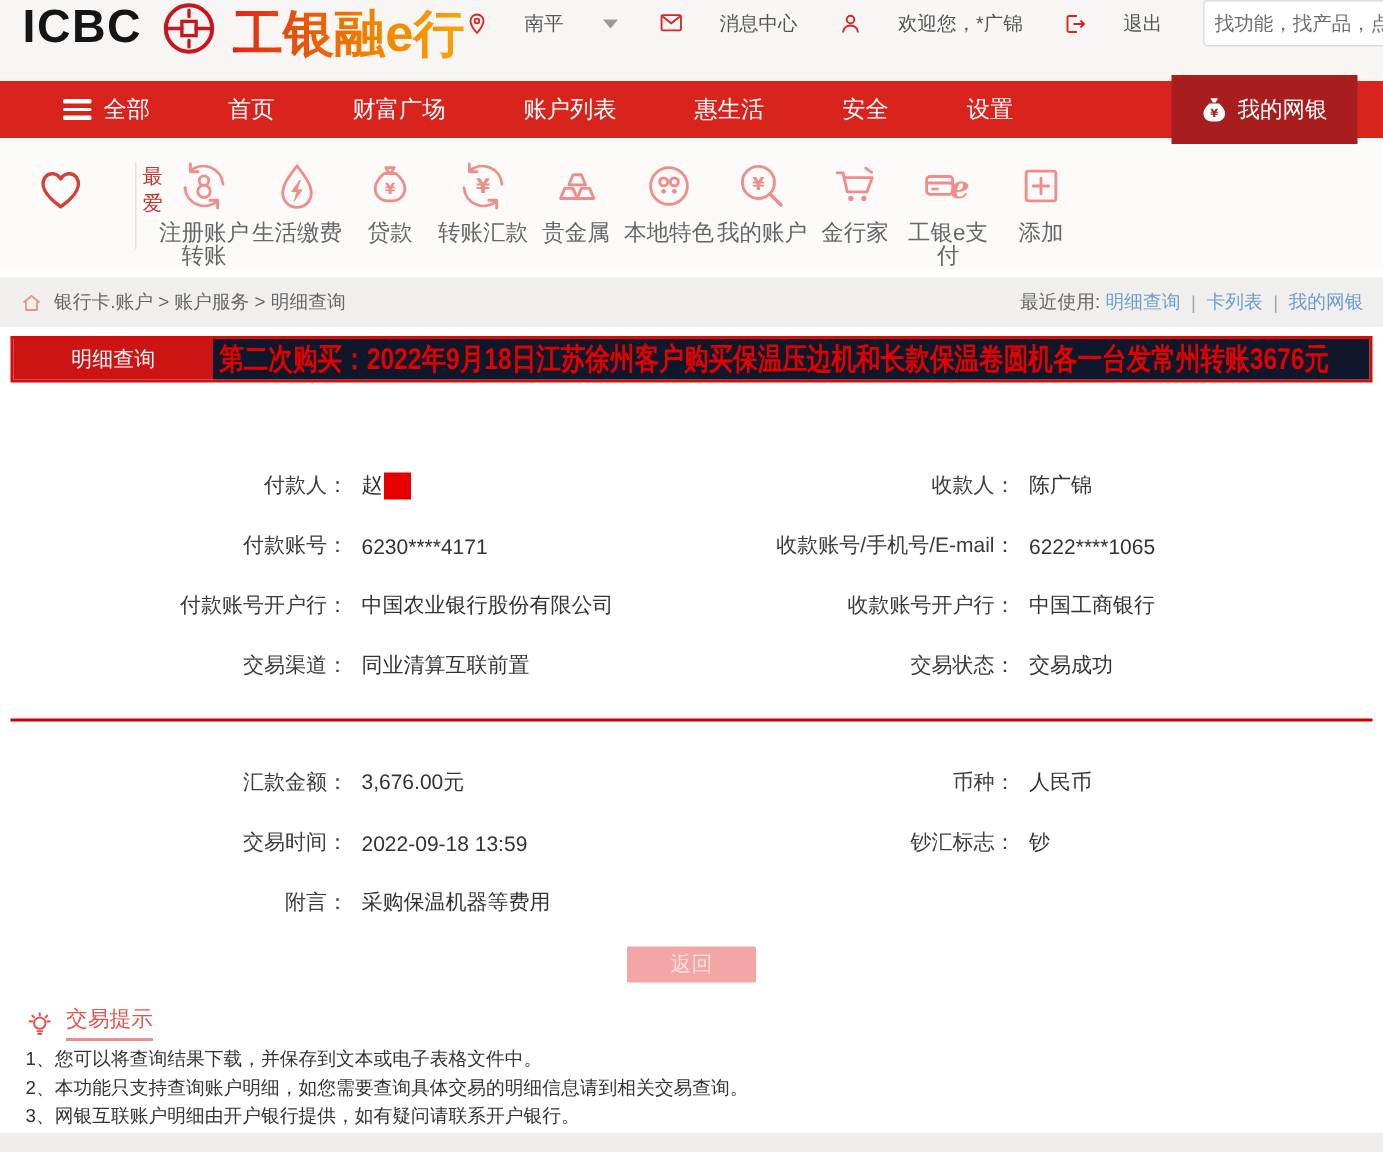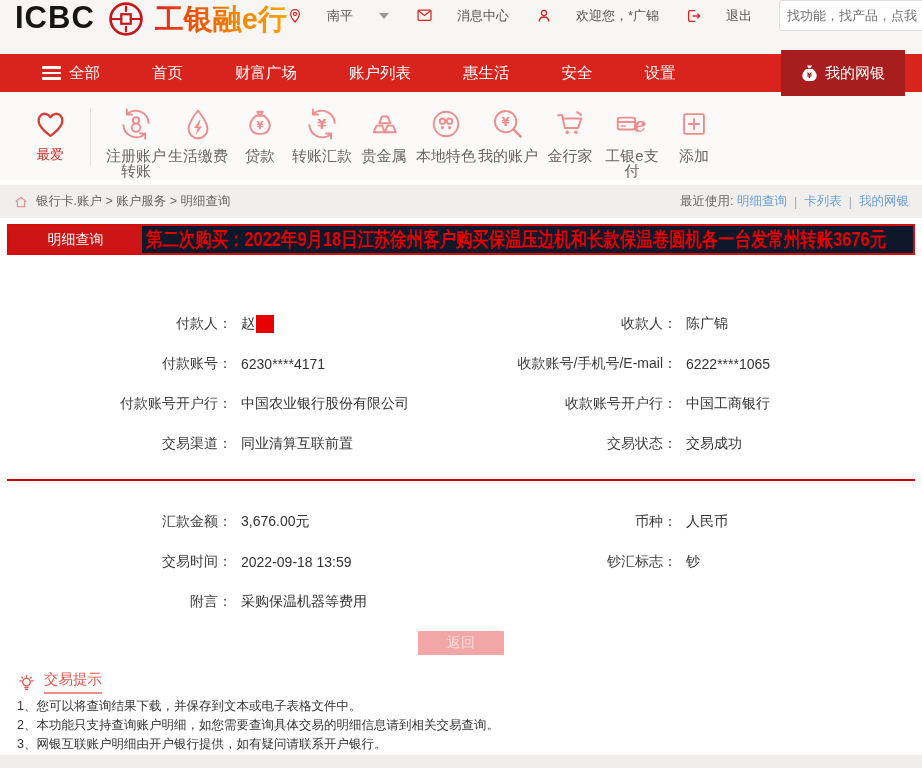--- a/index.html
+++ b/index.html
@@ -3,42 +3,42 @@
 <meta charset="utf-8">
 <style>
   * { margin:0; padding:0; box-sizing:border-box; }
   body { font-family:"Liberation Sans","DejaVu Sans",sans-serif; background:#ffffff; }
   #page { position:relative; width:922px; height:768px; background:#fff; overflow:hidden; }
 
   
   .top-header { height:54px; background:#f7f6f5; display:flex; align-items:flex-start; padding:0 15px; }
   .logo-icbc { font-size:31px; font-weight:800; color:#151515; letter-spacing:1px; }
   .emblem { margin:0 10px 0 12px; display:flex; }
-  .brand-text { font-size:29px; font-weight:700; color:#ee6a12; white-space:nowrap; }
+  .brand-text { font-size:34px; font-weight:700; color:#ee6a12; white-space:nowrap; }
   @supports (-webkit-background-clip: text) {
     .brand-text { background:linear-gradient(90deg,#e02617 0%,#f08300 60%,#f9a20a 100%);
       -webkit-background-clip:text; background-clip:text; color:transparent; }
   }
   .header-right { margin-left:auto; display:flex; align-items:center; gap:27px; font-size:13px; color:#555; }
   .hitem { display:flex; align-items:center; gap:24px; cursor:pointer; white-space:nowrap; }
   .caret-down { width:0; height:0; border-left:5px solid transparent; border-right:5px solid transparent; border-top:6px solid #999; margin-left:2px; }
   .search-box { display:flex; align-items:center; width:187px; height:31px; background:#fff; border:1px solid #e0ddda; border-radius:3px; padding:0 7px; }
   .search-box input { flex:1; border:none; outline:none; background:transparent; font-size:13px; color:#444; font-family:Liberation Serif, serif; min-width:0; }
   .search-box input::placeholder { color:#6e6e6e; }
 
   
   .nav-bar { position:relative; height:38px; background:#d9241e; display:flex; align-items:center; padding-left:16px; color:#fff; }
   .nav-item { display:flex; align-items:center; gap:8px; padding:0 26px; font-size:15.5px; cursor:pointer; height:100%; }
   .burger { display:inline-flex; flex-direction:column; gap:3px; }
   .burger i { width:19px; height:2.6px; background:#fff; border-radius:1px; }
   .ribbon { position:absolute; right:17px; top:-4px; width:124px; height:46px; background:#a81e1e; display:flex; align-items:center; justify-content:center; gap:7px; color:#fff; font-size:15px; cursor:pointer; z-index:2; }
 
   
   .toolbar { height:88px; background:#fbfaf9; display:flex; align-items:flex-start; padding:13px 0 0 22px; }
-  .fav-item { width:56px; display:flex; flex-direction:column; align-items:center; cursor:pointer; }
+  .fav-item { width:56px; display:flex; flex-direction:row; align-items:center; cursor:pointer;gap:36px; }
   .fav-item .lbl { margin-top:4px; font-size:13.5px; color:#c5322c; }
   .tb-divider { width:1px; height:58px; background:#e4e1de; margin:3px 14px 0 12px; }
   .tb-item { width:62px; display:flex; flex-direction:column; align-items:center; cursor:pointer; }
   .tb-item .lbl { margin-top:5px; font-size:15px; color:#666; text-align:center; line-height:15px; }
 
   
   .crumb-band { height:33px; margin-top:5px; background:#f1efee; display:flex; align-items:center; padding:0 13px; font-size:12.5px; color:#666; }
   .crumb-left { display:flex; align-items:center; gap:7px; }
   .crumb-right { margin-left:auto; display:flex; align-items:center; }
   .recent-link { color:#6a9ed0; cursor:pointer; }

